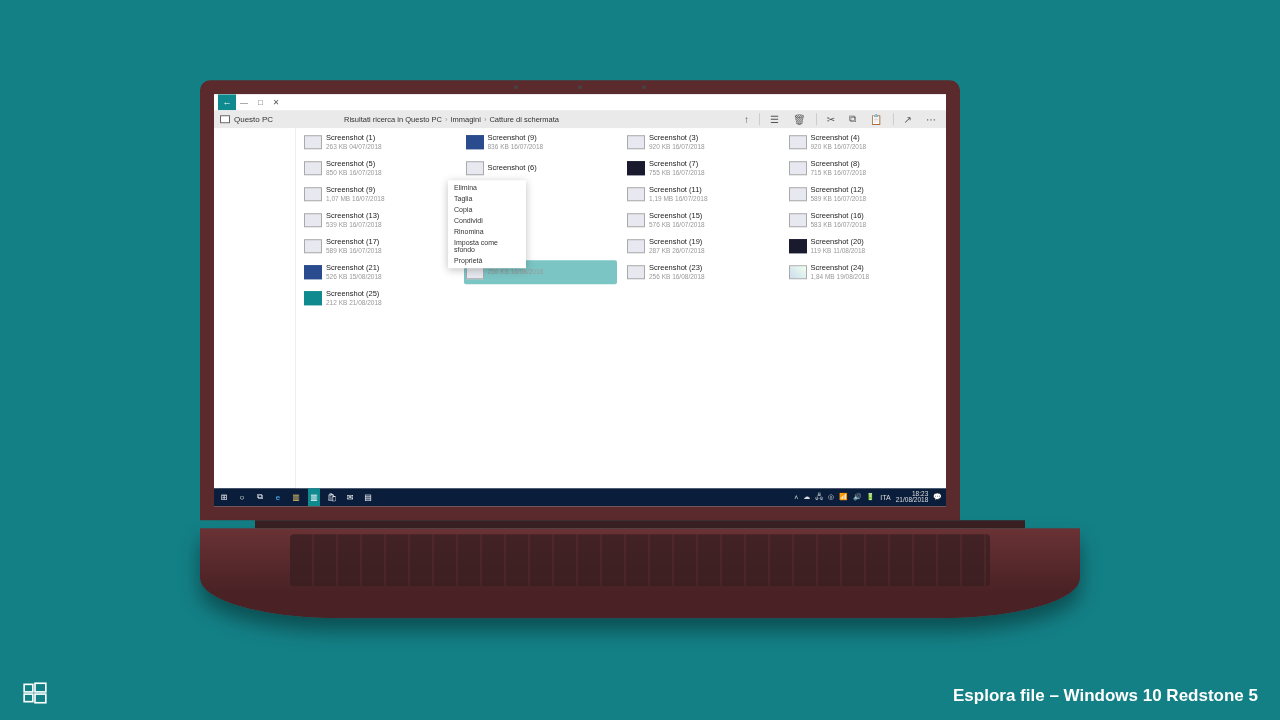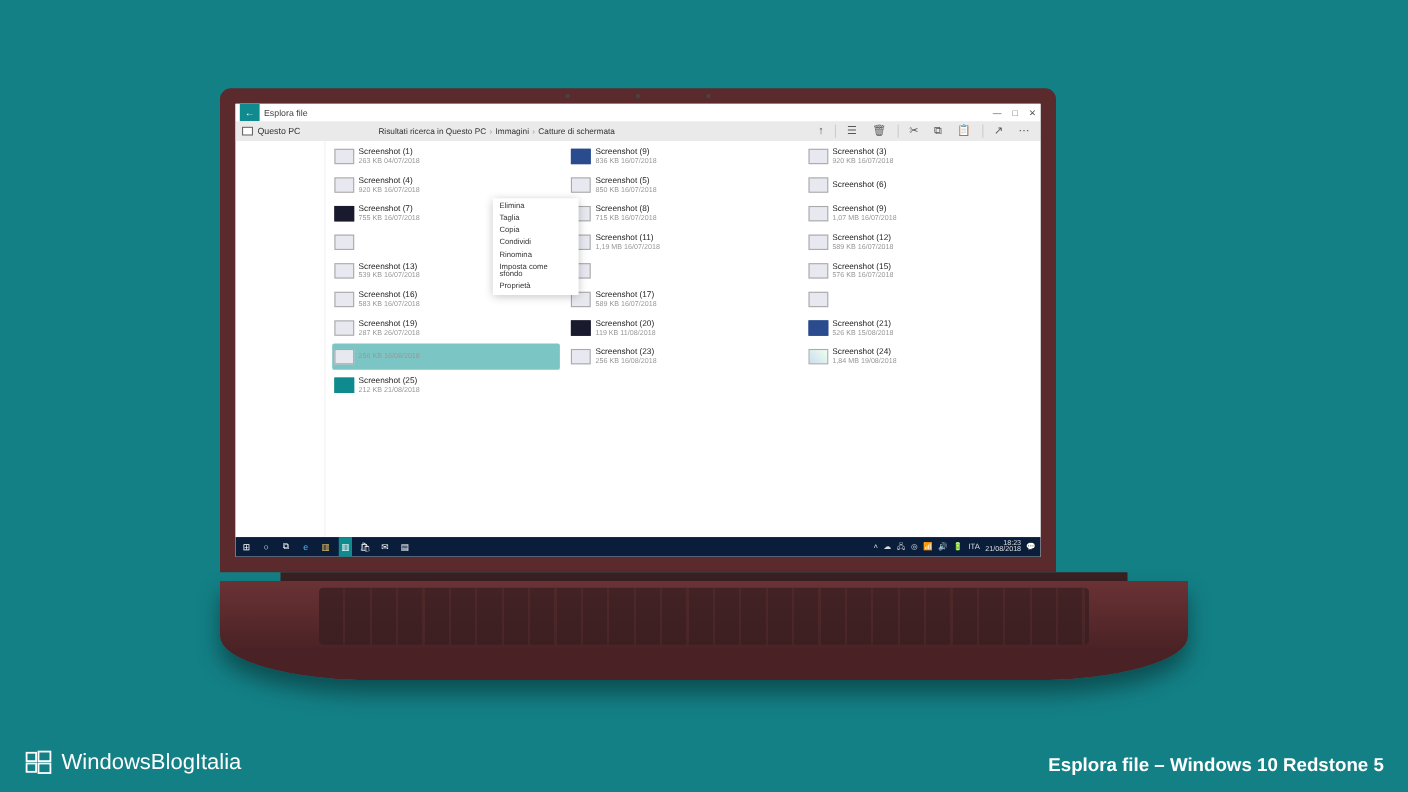--- a/index.html
+++ b/index.html
@@ -31,21 +31,21 @@
 .toolbar-spacer { flex: 1; }
 .tool-icon { font-size: 10px; color: #555; padding: 0 4px; cursor: pointer; }
 .tool-sep { width: 1px; height: 12px; background: #ccc; }
 
 .content-row { flex: 1; display: flex; overflow: hidden; }
 .sidebar { width: 82px; background: #fff; border-right: 1px solid #eee; }
 .main { flex: 1; background: #fff; display: flex; flex-direction: column; position: relative; }
 .sortbar { height: 14px; padding: 2px 6px; font-size: 7.5px; color: #666; display: flex; align-items: center; gap: 3px; }
 .sortbar .chev { font-size: 7px; color: #888; }
 
-.grid { flex: 1; display: grid; grid-template-columns: repeat(3, 1fr); grid-auto-rows: 24px; gap: 2px 8px; padding: 2px 6px; align-content: start; }
+.grid { flex: 1; display: grid; grid-template-columns: repeat(4, 1fr); grid-auto-rows: 24px; gap: 2px 8px; padding: 2px 6px; align-content: start; }
 .file { display: flex; align-items: center; gap: 4px; padding: 1px 2px; border-radius: 2px; }
 .file.selected { background: #7cc5c5; }
 .thumb { width: 18px; height: 14px; flex-shrink: 0; border: 1px solid #aaa; background: #fff; position: relative; }
 .thumb.dark { background: #1a1a2e; border-color: #1a1a2e; }
 .thumb.teal { background: #0f8a8f; border-color: #0f8a8f; }
 .thumb.blue { background: #2a4b8d; border-color: #2a4b8d; }
 .thumb.light { background: #e8e8f0; }
 .thumb.map { background: linear-gradient(45deg,#cde,#efe); }
 .finfo { display: flex; flex-direction: column; line-height: 1.1; overflow: hidden; }
 .fname { font-size: 7.5px; color: #222; white-space: nowrap; }
@@ -76,21 +76,20 @@
   <div class="screen-bezel">
     <div class="camera-dots">
         <span></span>
         <span></span>
         <span></span>
       </div>
     <div class="screen">
 
       <div class="titlebar">
         <div class="back-btn">←</div>
-        <div class="title-text">Esplora file</div>
         <div class="win-ctrls">
           <span>—</span>
           <span>□</span>
           <span>✕</span>
         </div>
       </div>
 
       <div class="toolbar">
         <div style="width:82px; display:flex; align-items:flex-start;">
           <span class="pc-icon"></span>
@@ -344,15 +343,14 @@
   <div class="keyboard-base"></div>
 </div>
 
 <div class="brand">
   <svg viewBox="0 0 24 24" fill="none" stroke="#fff" stroke-width="1.5">
     <rect x="2" y="4" width="8" height="7"></rect>
       <rect x="12" y="3" width="10" height="8"></rect>
     <rect x="2" y="13" width="8" height="7"></rect>
       <rect x="12" y="13" width="10" height="8"></rect>
   </svg>
-  <span class="brand-text">WindowsBlogItalia</span>
 </div>
 <div class="caption">Esplora file – Windows 10 Redstone 5</div>
 
 </body></html>

